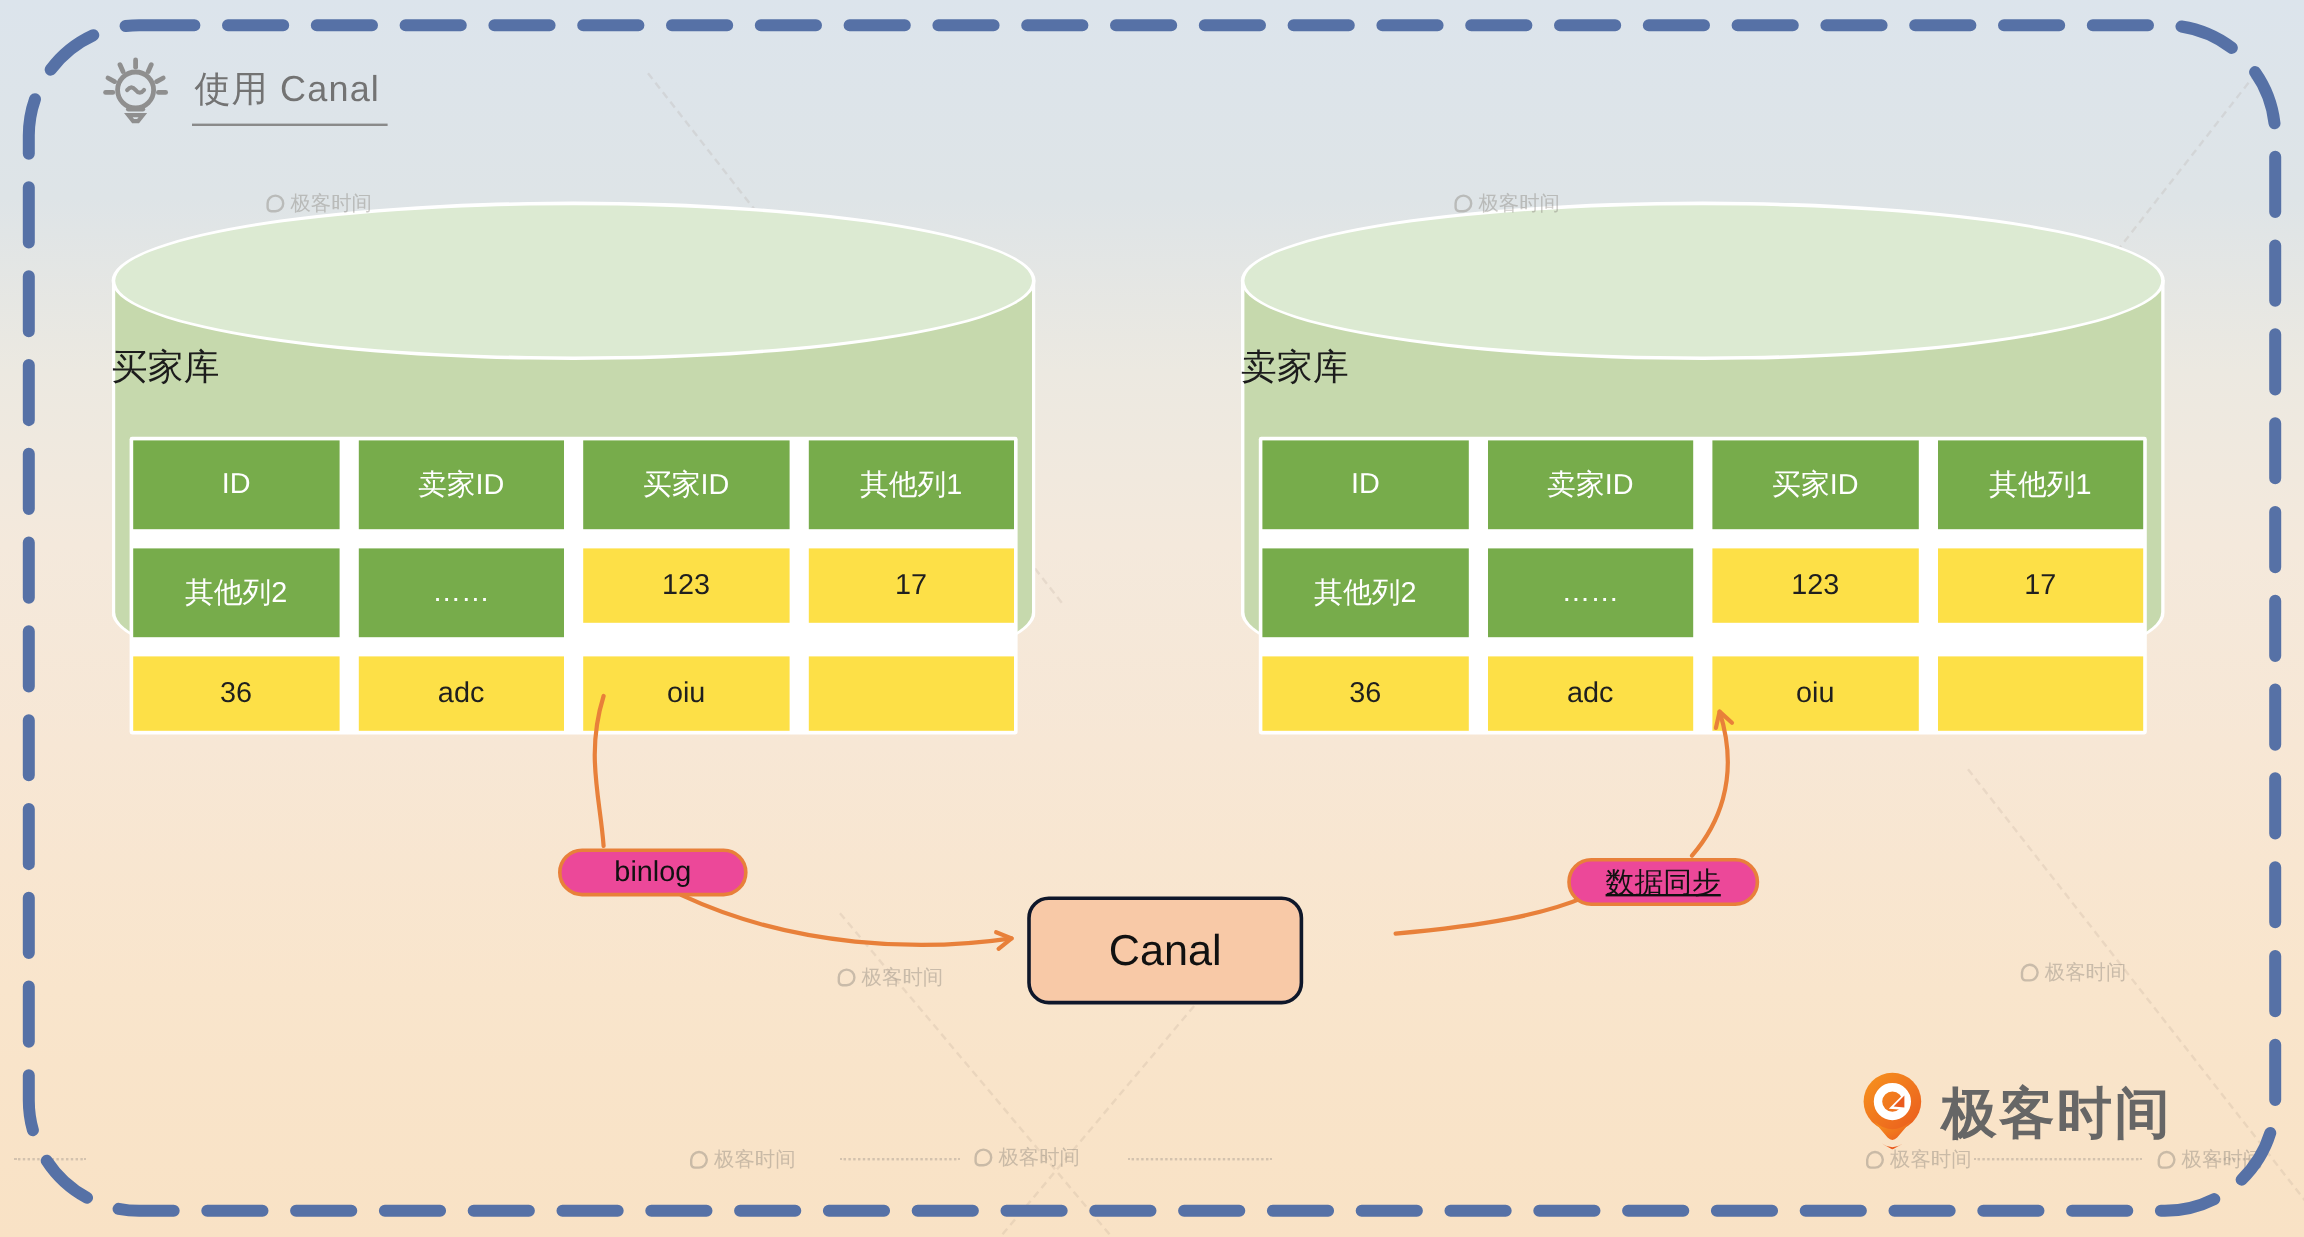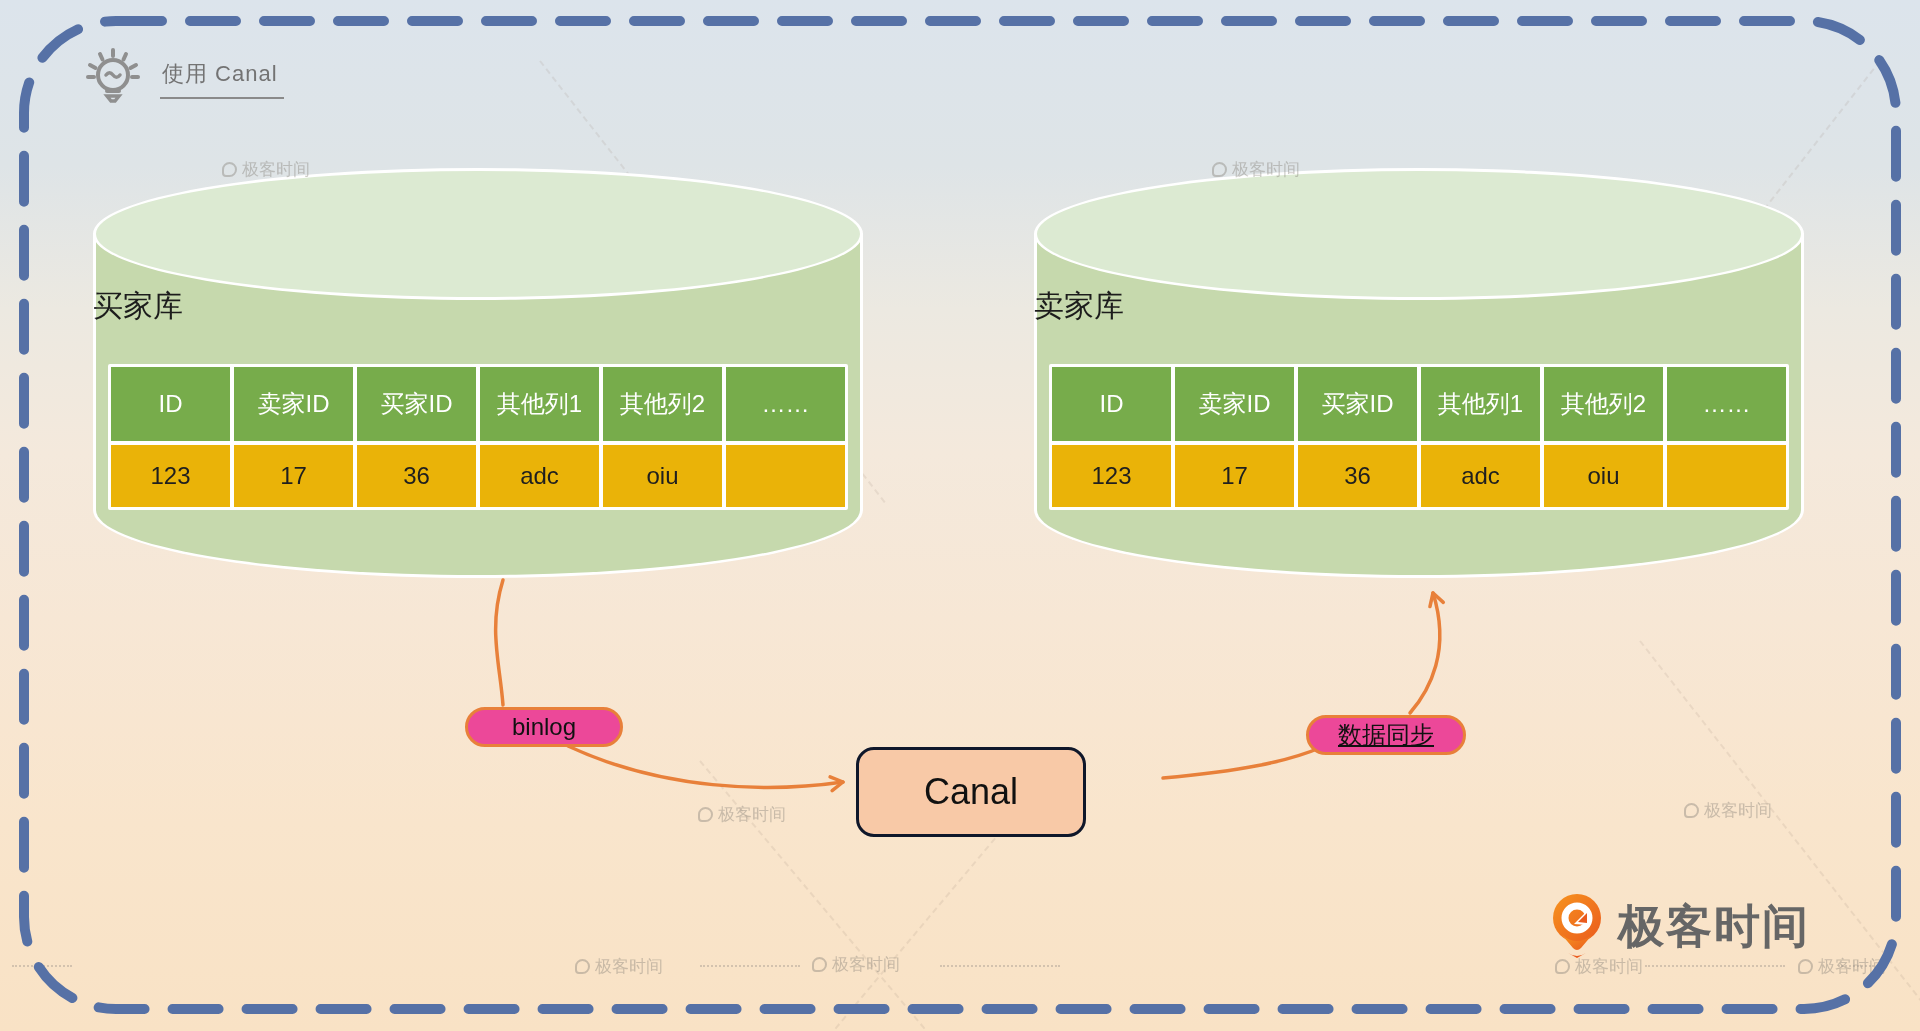--- a/index.html
+++ b/index.html
@@ -13,45 +13,45 @@
 
   
   .diag { position:absolute; border-top:2px dashed rgba(150,130,110,.14); transform-origin:left center; }
 
   
   #frame { position:absolute; inset:0; pointer-events:none; z-index:6; }
 
   
   .title-wrap { position:absolute; left:80px; top:44px; display:flex; align-items:center; gap:14px; z-index:3; }
   .title-text {
-    font-size:22px; color:#737373; letter-spacing:1px;
+    font-size:30px; color:#737373; letter-spacing:1px;
     border-bottom:2px solid #8a8a8a; padding:0 6px 8px 2px;
   }
 
   
   .cylinder { position:absolute; width:770px; height:410px; z-index:1; }
   .cyl-body {
     position:absolute; left:0; right:0; top:65px; bottom:0;
     background:#c6d9ad; border:3px solid #fff; border-top:none;
     border-radius:0 0 50% 50% / 0 0 68px 68px;
   }
   .cyl-top {
     position:absolute; left:0; right:0; top:0; height:132px;
     background:#dcead2; border:3px solid #fff; border-radius:50%;
   }
   .db-name { position:absolute; left:0; right:0; top:118px; 
     font-size:30px; color:#1c1c1c; }
   .db-table {
     position:absolute; left:15px; right:15px; top:196px;
-    display:grid; grid-template-columns:repeat(6,1fr); gap:4px;
+    display:grid; grid-template-columns:repeat(4,1fr); gap:16px;
     background:#fff; padding:3px; border-radius:2px;
   }
   .cell { display:flex; align-items:center; justify-content:center; font-size:24px; }
   .cell.h { background:#77ac4b; color:#fff; height:74px; }
-  .cell.d { background:#eab308; color:#1f1f1f; height:62px; }
+  .cell.d { background:#fde047; color:#1f1f1f; height:62px; }
 
   
   .pill {
     position:absolute; z-index:3; background:#ec4899; border:3px solid #e8803a;
     border-radius:21px; display:flex; align-items:center; justify-content:center;
     font-size:24px; color:#111;
   }
   #binlog-pill { left:465px; top:707px; width:158px; height:40px; }
   #sync-pill   { left:1306px; top:715px; width:160px; height:40px;text-decoration:underline; }
   #canal-box {

